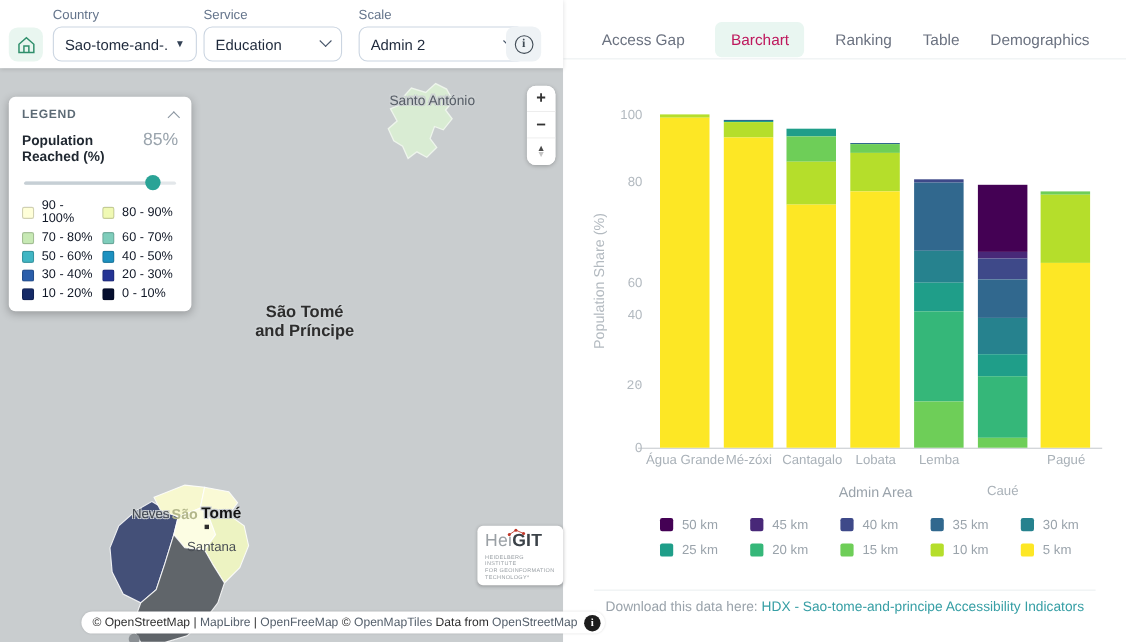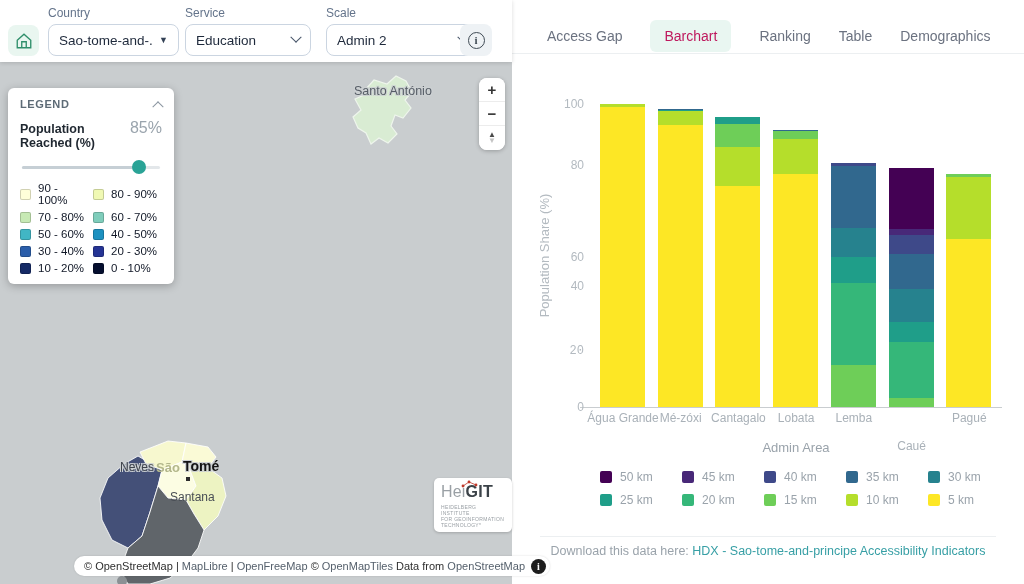--- a/index.html
+++ b/index.html
@@ -124,20 +124,24 @@
           <polygon fill="#fafad6" points="186,381 208,385 216,395 208,406 190,408 182,400"></polygon>
           <polygon fill="#fcfde3" points="162,408 182,400 190,408 196,424 186,438 168,436 158,424"></polygon>
           <polygon fill="#edf3c2" points="196,424 190,408 208,406 222,416 226,434 218,454 204,468 194,452 186,438"></polygon>
           <polygon fill="#60656a" points="150,450 158,424 168,436 186,438 194,452 204,468 198,486 186,502 170,516 150,522 128,522 120,508 128,486 142,474"></polygon>
           <circle cx="122" cy="519" r="5" fill="#8b9094" stroke="none"></circle>
           <rect x="186" y="415" width="4" height="4" fill="#2d2d2d" stroke="none"></rect>
         </g>
       </svg>
 
       <div class="map-label" style="left:354px; top:22px; font-size:12.5px;">Santo António</div>
+      <div class="country-label">
+        <div>São Tomé</div>
+        <div>and Príncipe</div>
+      </div>
       <div class="map-label" style="left:120px; top:398px; color:#3f444c;">Neves</div>
       <div class="map-label" style="left:156px; top:398px; color:#b3b78b; font-weight:bold; font-size:13px; text-shadow:none;">São</div>
       <div class="map-label" style="left:183px; top:396px; color:#141414; font-weight:bold; font-size:14px;">Tomé</div>
       <div class="map-label" style="left:170px; top:428px; color:#494e55; text-shadow:none;">Santana</div>
 
       <div class="legend-card">
         <div class="legend-head">
           <div class="legend-title">LEGEND</div>
           <div class="chev-up"></div>
         </div>

